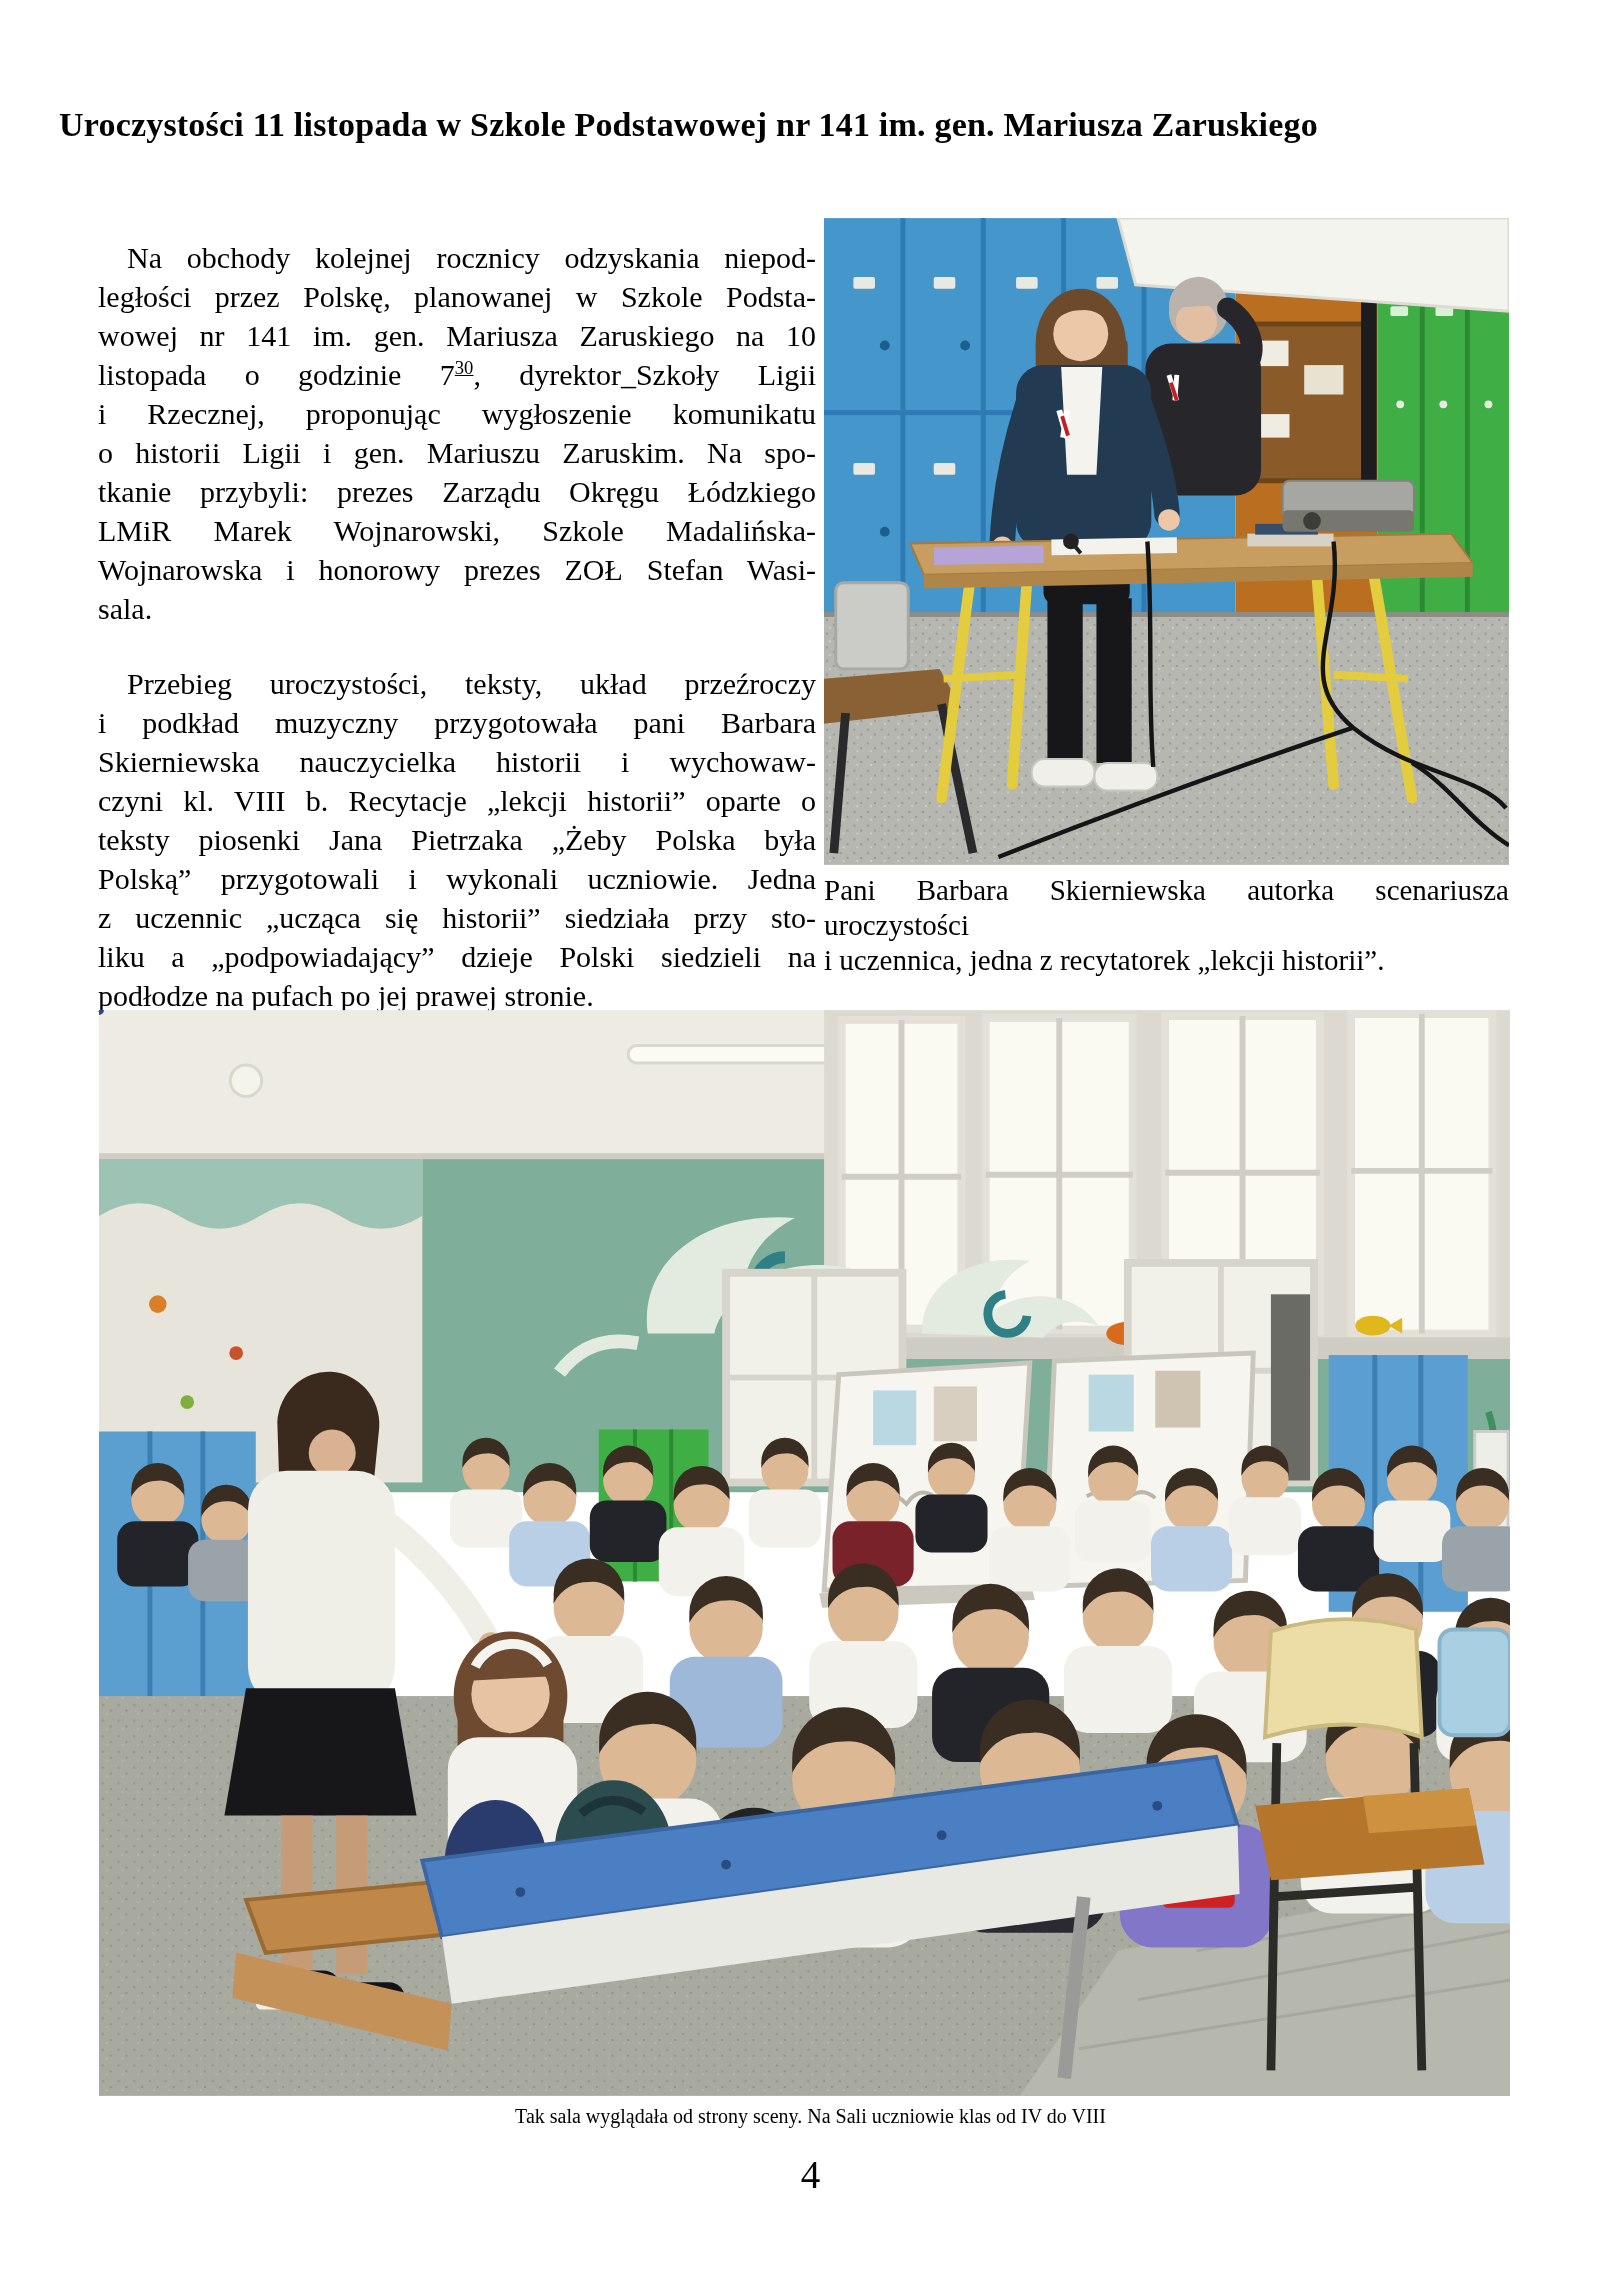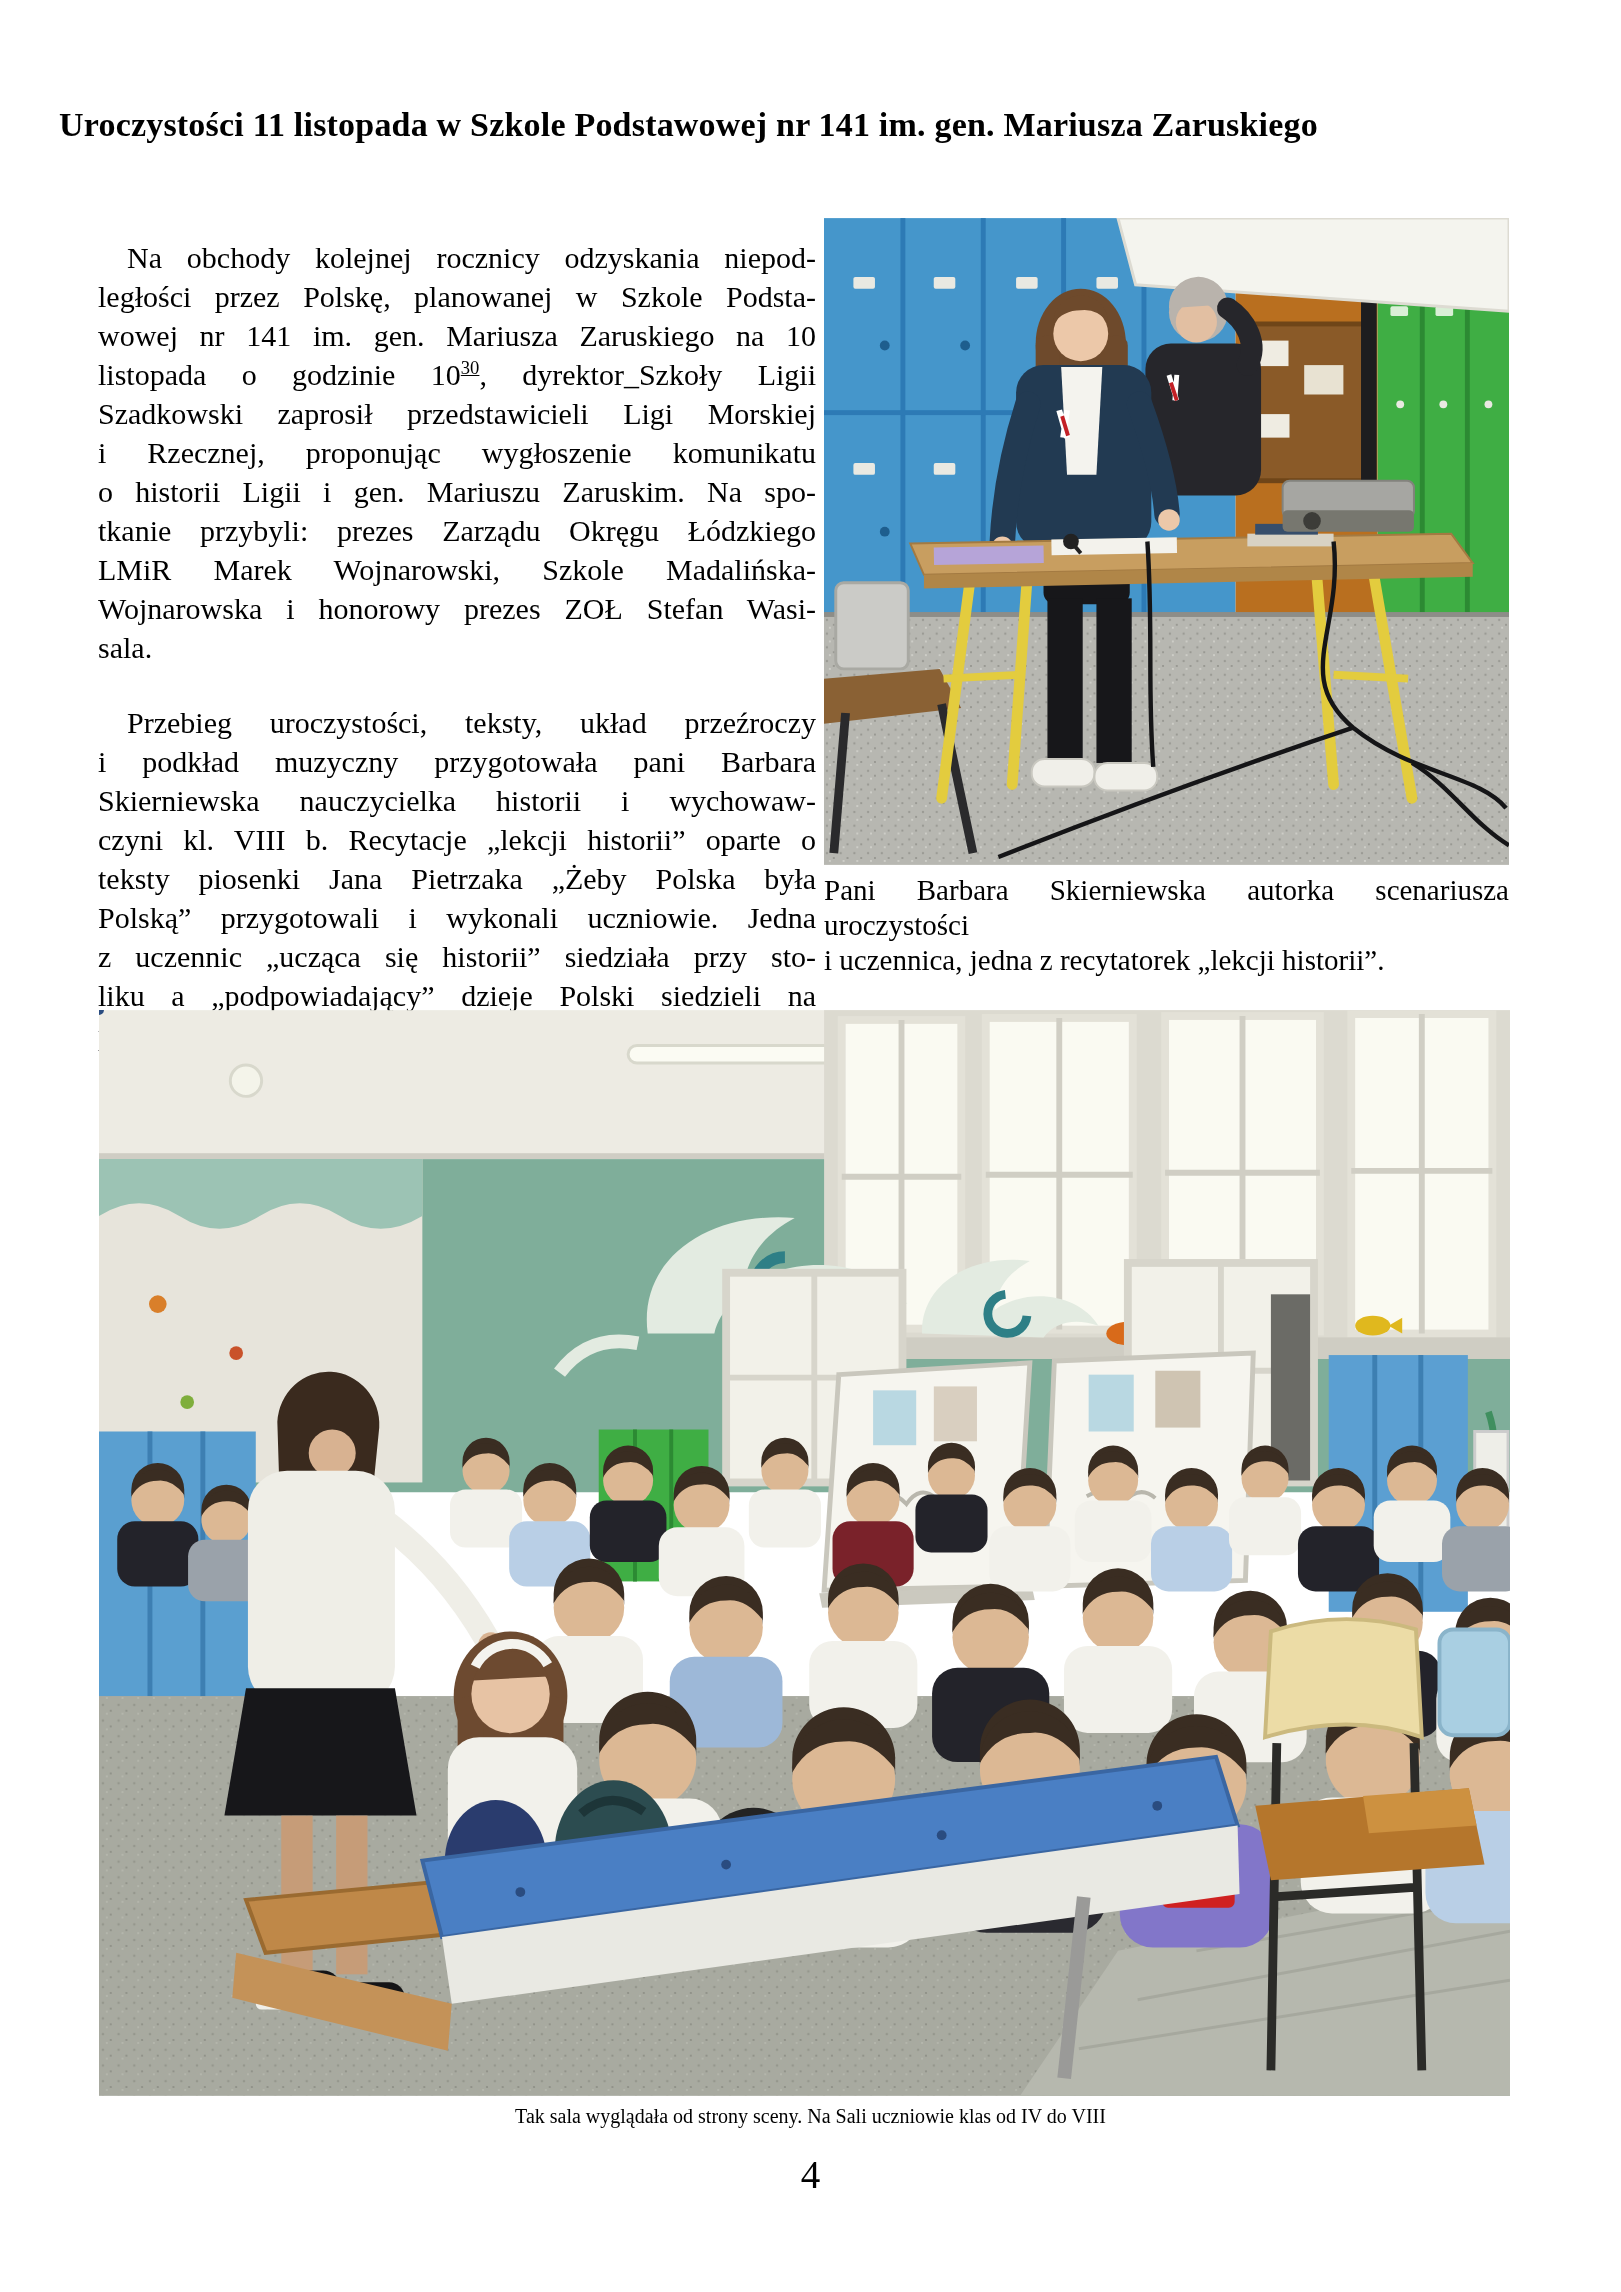--- a/index.html
+++ b/index.html
@@ -25,22 +25,21 @@
 <body>
 
 <div class="page">
 
   <div class="title">Uroczystości 11 listopada w Szkole Podstawowej nr 141 im. gen. Mariusza Zaruskiego</div>
 
   <div class="leftcol">
       <div class="bline indent jl">Na obchody kolejnej rocznicy odzyskania niepod-</div>
       <div class="bline jl">ległości przez Polskę, planowanej w Szkole Podsta-</div>
       <div class="bline jl">wowej nr 141 im. gen. Mariusza Zaruskiego na 10</div>
-      <div class="bline jl"><span>listopada o godzinie 10</span><sup class="supu">30</sup><span>, dyrektor_Szkoły Ligii</span></div>
-      <div class="bline jl">Szadkowski zaprosił przedstawicieli Ligi Morskiej</div>
+      <div class="bline jl"><span>listopada o godzinie 7</span><sup class="supu">30</sup><span>, dyrektor_Szkoły Ligii</span></div>
       <div class="bline jl">i Rzecznej, proponując wygłoszenie komunikatu</div>
       <div class="bline jl">o historii Ligii i gen. Mariuszu Zaruskim. Na spo-</div>
       <div class="bline jl">tkanie przybyli: prezes Zarządu Okręgu Łódzkiego</div>
       <div class="bline jl">LMiR Marek Wojnarowski, Szkole Madalińska-</div>
       <div class="bline jl">Wojnarowska i honorowy prezes ZOŁ Stefan Wasi-</div>
       <div class="bline">sala.</div>
       <div class="bline indent jl">Przebieg uroczystości, teksty, układ przeźroczy</div>
       <div class="bline jl">i podkład muzyczny przygotowała pani Barbara</div>
       <div class="bline jl">Skierniewska nauczycielka historii i wychowaw-</div>
       <div class="bline jl">czyni kl. VIII b. Recytacje „lekcji historii” oparte o</div>

